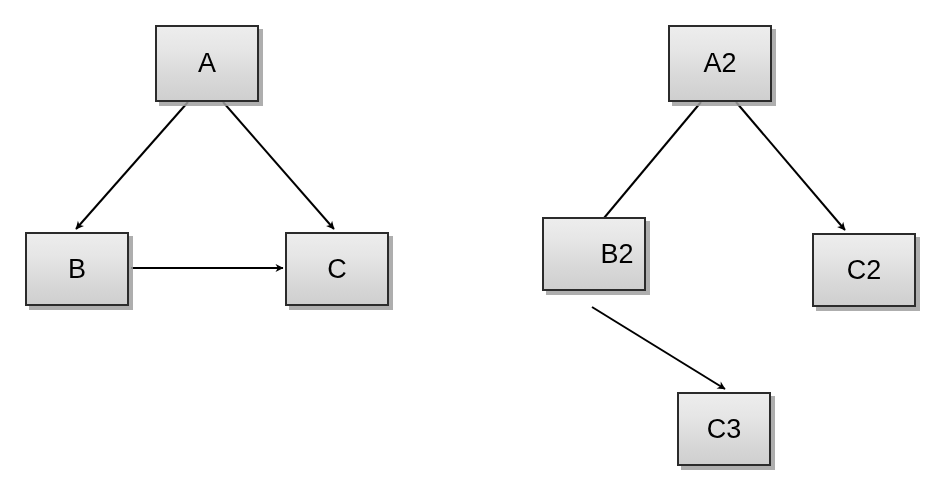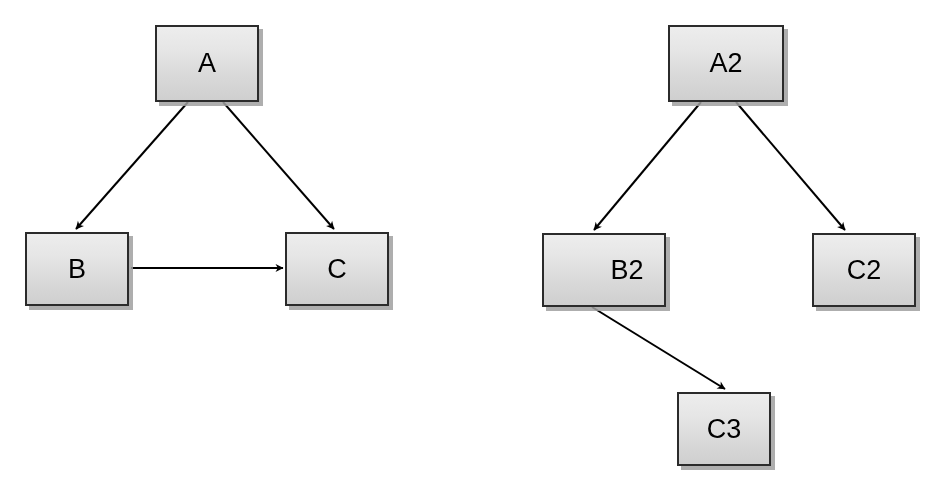--- a/index.html
+++ b/index.html
@@ -71,24 +71,24 @@
   <div id="nodes-group">
       <div class="node" style="left: 155px; top: 25px; width: 104px; height: 77px;">
         <span class="node-label">A</span>
       </div>
       <div class="node" style="left: 25px; top: 232px; width: 104px; height: 74px;">
         <span class="node-label">B</span>
       </div>
       <div class="node" style="left: 285px; top: 232px; width: 104px; height: 74px;">
         <span class="node-label">C</span>
       </div>
-      <div class="node" style="left: 668px; top: 25px; width: 116px; height: 77px;">
+      <div class="node" style="left: 668px; top: 25px; width: 104px; height: 77px;">
         <span class="node-label">A2</span>
       </div>
-      <div class="node" style="left: 542px; top: 233px; width: 124px; height: 74px; padding-left: 46px;">
+      <div class="node" style="left: 542px; top: 217px; width: 104px; height: 74px; padding-left: 46px;">
         <span class="node-label">B2</span>
       </div>
       <div class="node" style="left: 798px; top: 233px; width: 104px; height: 74px; margin-left: 14px;">
         <span class="node-label">C2</span>
       </div>
       <div class="node" style="left: 677px; top: 392px; width: 94px; height: 74px;">
         <span class="node-label">C3</span>
       </div>
     </div>
 

